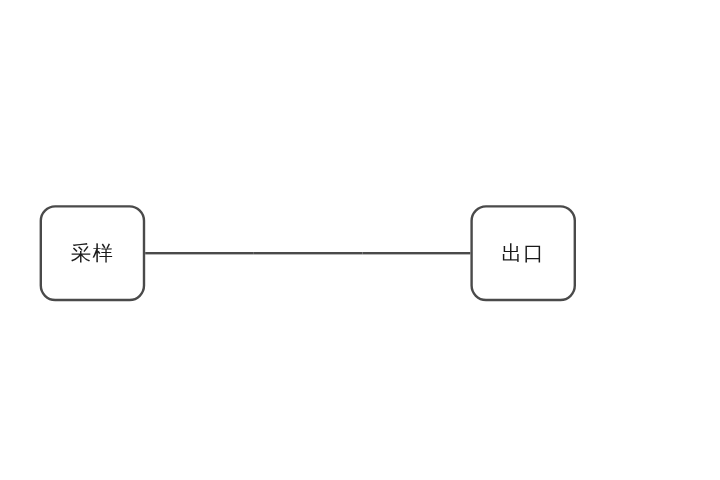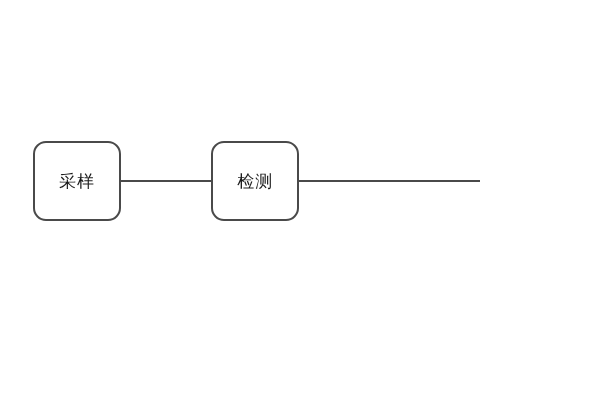--- a/index.html
+++ b/index.html
@@ -15,21 +15,21 @@
   }
   .canvas {
     position: relative;
     width: 600px;
     height: 400px;
     background: #ffffff;
   }
   .flow-row {
     position: absolute;
     left: 33px;
-    top: 141px;
+    top: 171px;
     width: 447px;
     height: 80px;
     display: flex;
     align-items: center;
   }
   .node {
     box-sizing: border-box;
     flex: 0 0 88px;
     width: 88px;
     height: 80px;
@@ -58,24 +58,24 @@
 
 <div class="canvas">
   <div class="flow-row">
 
     <div class="node">
       <span class="node-label">采样</span>
     </div>
 
     <div class="connector"></div>
 
-    <div class="node">
-      <span class="node-label">检测</span>
-    </div>
 
     <div class="connector"></div>
 
 
     <div class="connector"></div>
 
+    <div class="node">
+      <span class="node-label">出口</span>
+    </div>
 
   </div>
 </div>
 
 </body></html>

